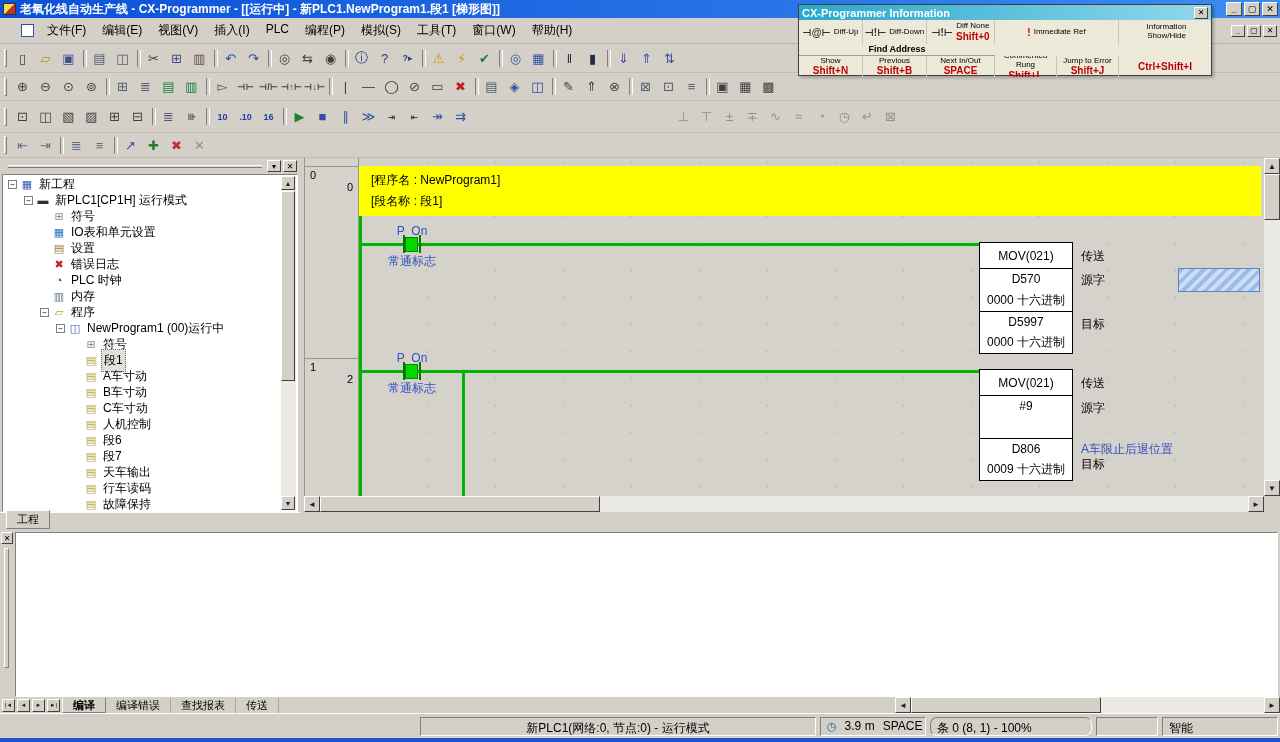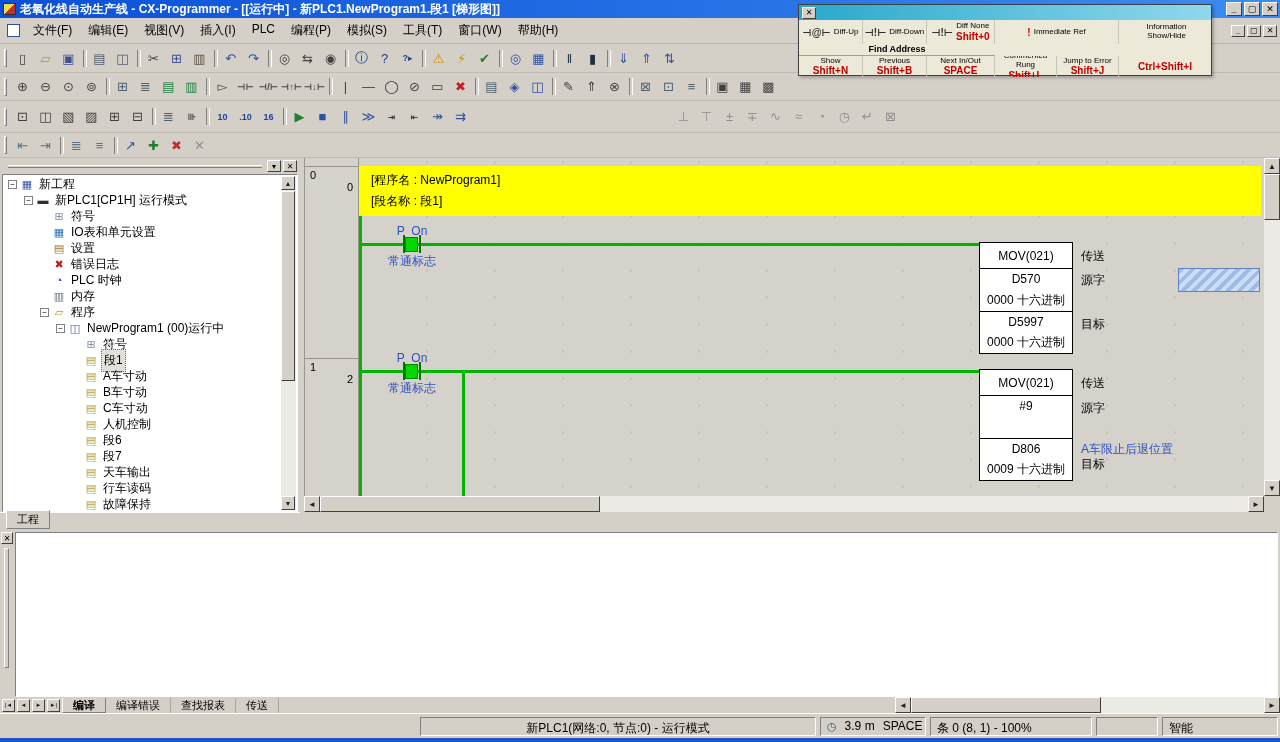--- a/index.html
+++ b/index.html
@@ -8,21 +8,21 @@
 
 
 #titlebar{position:absolute;left:0;top:0;width:1280px;height:18px;background:linear-gradient(90deg,#0A50D8,#3C8CF0);display:flex;align-items:center;padding:0 2px;color:#fff;}
 #app-icon{width:13px;height:12px;margin:0 4px 0 1px;background:linear-gradient(135deg,#F0E040 0 50%,#C03030 50%);border:1px solid #303030;flex:none;}
 #title-text{font-weight:bold;font-size:12px;white-space:nowrap;overflow:hidden;flex:1;}
 .wbtns{display:flex;gap:2px;flex:none;}
 .wbtn{width:16px;height:14px;background:#D4D0C8;border:1px solid;border-color:#FFF #404040 #404040 #FFF;display:flex;align-items:center;justify-content:center;font-size:9px;color:#000;font-weight:bold;}
 .wbtn.sm{width:14px;height:12px;font-size:8px;}
 
 
-#menubar{position:absolute;left:0;top:18px;width:1280px;height:26px;display:flex;align-items:center;padding-left:2px;border-bottom:1px solid #b8b4ac;}
+#menubar{position:absolute;left:0;top:18px;width:1280px;height:26px;display:flex;align-items:center;padding-left:16px;border-bottom:1px solid #b8b4ac;}
 #mdi-icon{width:13px;height:13px;background:#fff;border:1px solid #3050A0;margin:0 5px;flex:none;}
 .menu-item{padding:3px 8px;white-space:nowrap;}
 #menubar .spacer{flex:1;}
 
 
 .tbrow{position:absolute;left:0;width:1280px;display:flex;align-items:center;padding-left:2px;border-bottom:1px solid #c0bcb4;}
 #tb1{top:44px;height:29px;}
 #tb2{top:73px;height:28px;}
 #tb3{top:101px;height:32px;}
 #tb4{top:133px;height:25px;}
@@ -112,21 +112,21 @@
 .otab{padding:0 10px;font-size:11px;height:15px;line-height:15px;border-right:1px solid #a8a4a0;}
 .otab.st-active{background:#D4D0C8;border:1px solid;border-color:#fff #808080 #808080 #fff;border-top:none;font-weight:bold;}
 #output-hscroll{position: absolute;left:895px;top:167px;width:385px;height:16px;background:#ECEAE4;}
 
 
 #statusbar{position:absolute;left:0;top:713px;width:1280px;height:25px;background:#D4D0C8;border-top:1px solid #fff;}
 .spanel{position:absolute;top:3px;height:19px;border:1px solid;border-color:#808080 #fff #fff #808080;padding:2px 6px;font-size:12px;white-space:nowrap;overflow:hidden;}
 #sp-help{left:2px;width:414px;}
 #sp-plc{left:420px;width:396px;text-align:center;}
 #sp-time{left:820px;width:106px;display:flex;gap:8px;align-items:center;padding-top:1px;}
-#sp-pos{left:930px;width:162px;}
+#sp-pos{left:930px;width:162px;border-radius:7px;}
 #sp-blank{left:1096px;width:62px;}
 #sp-ime{left:1162px;width:116px;}
 .clockglyph{color:#2060A0;font-size:11px;}
 #bottom-strip{position:absolute;left:0;top:738px;width:1280px;height:4px;background:#1E56C8;}
 </style>
 </head>
 <body>
 
 <div id="app">
 
@@ -501,20 +501,21 @@
           <span>✖</span>
         </div>
         <div class="tbtn" style="color: rgb(144, 144, 144);">
           <span>✕</span>
         </div>
       </div>
   </div>
 
   <div id="info-popup">
     <div id="info-popup-title">
+      <span>CX-Programmer Information</span>
       <div class="wbtn sm">✕</div>
     </div>
     <div id="popup-row1">
 
         <div class="pcell">
           <span class="picon">⊣@⊢</span>
           <span class="pstack">
             <span class="plab">Diff-Up</span>
 
           </span>

